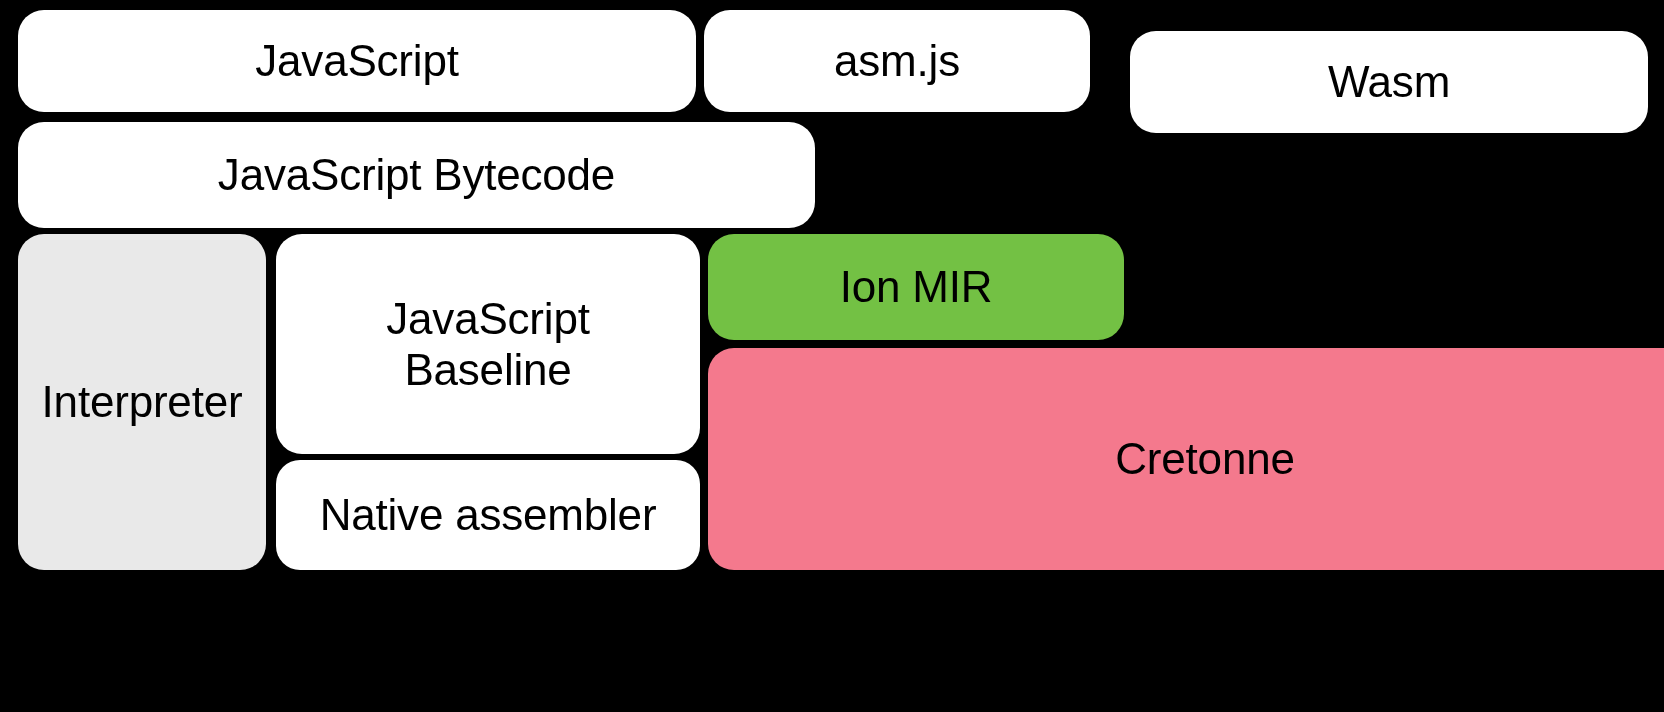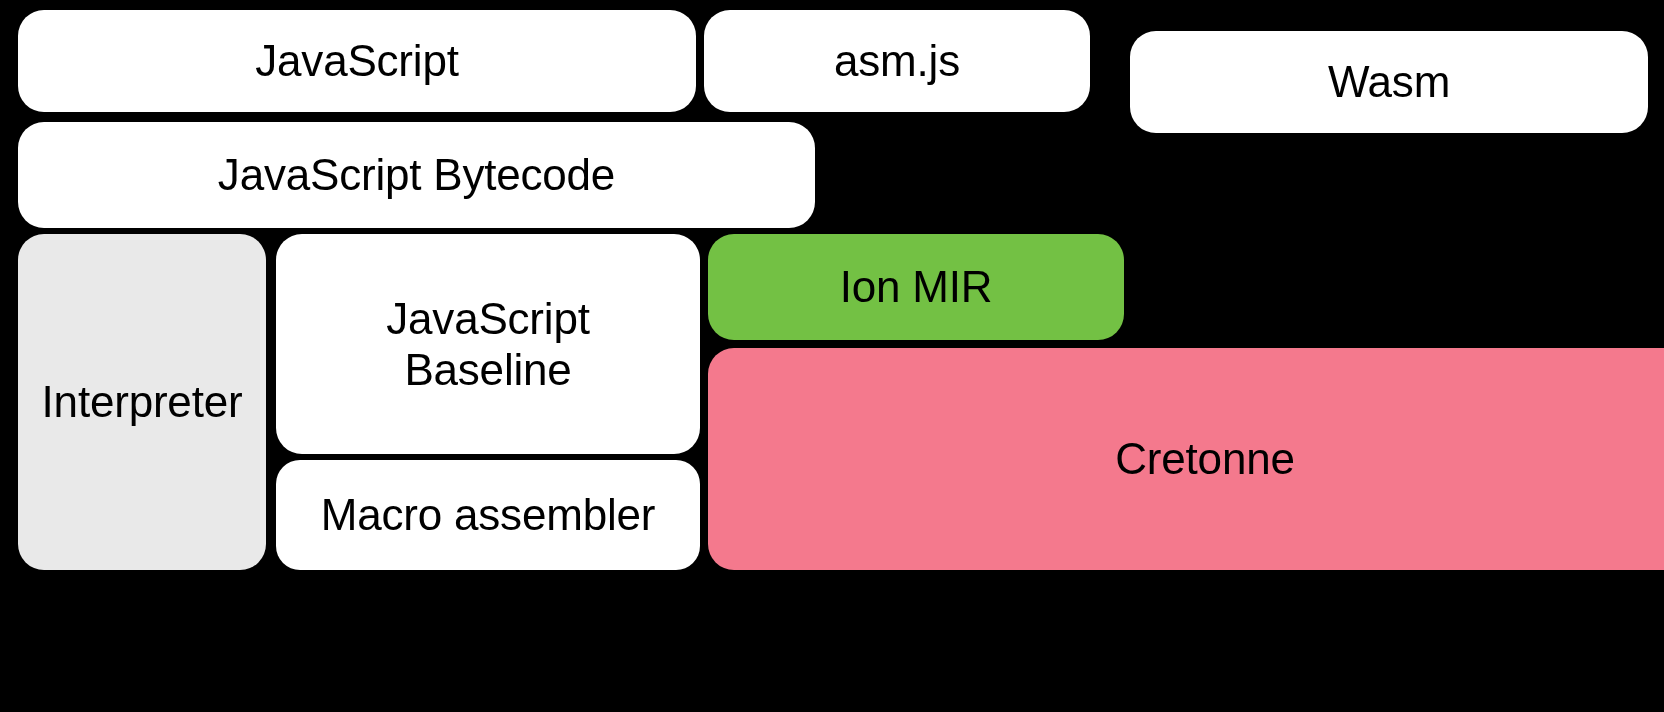--- a/index.html
+++ b/index.html
@@ -84,21 +84,21 @@
   </div>
 
   <div class="node n-interpreter">
     <span class="node-label">Interpreter</span>
   </div>
   <div class="node n-jsbaseline">
     <span class="node-label">JavaScript
 Baseline</span>
   </div>
   <div class="node n-macroassembler">
-    <span class="node-label">Macro assembler</span>
+    <span class="node-label">Native assembler</span>
   </div>
   <div class="node n-ionmir">
     <span class="node-label">Ion MIR</span>
   </div>
   <div class="node n-cretonne">
     <span class="node-label">Cretonne</span>
   </div>
 
 
 </div>

